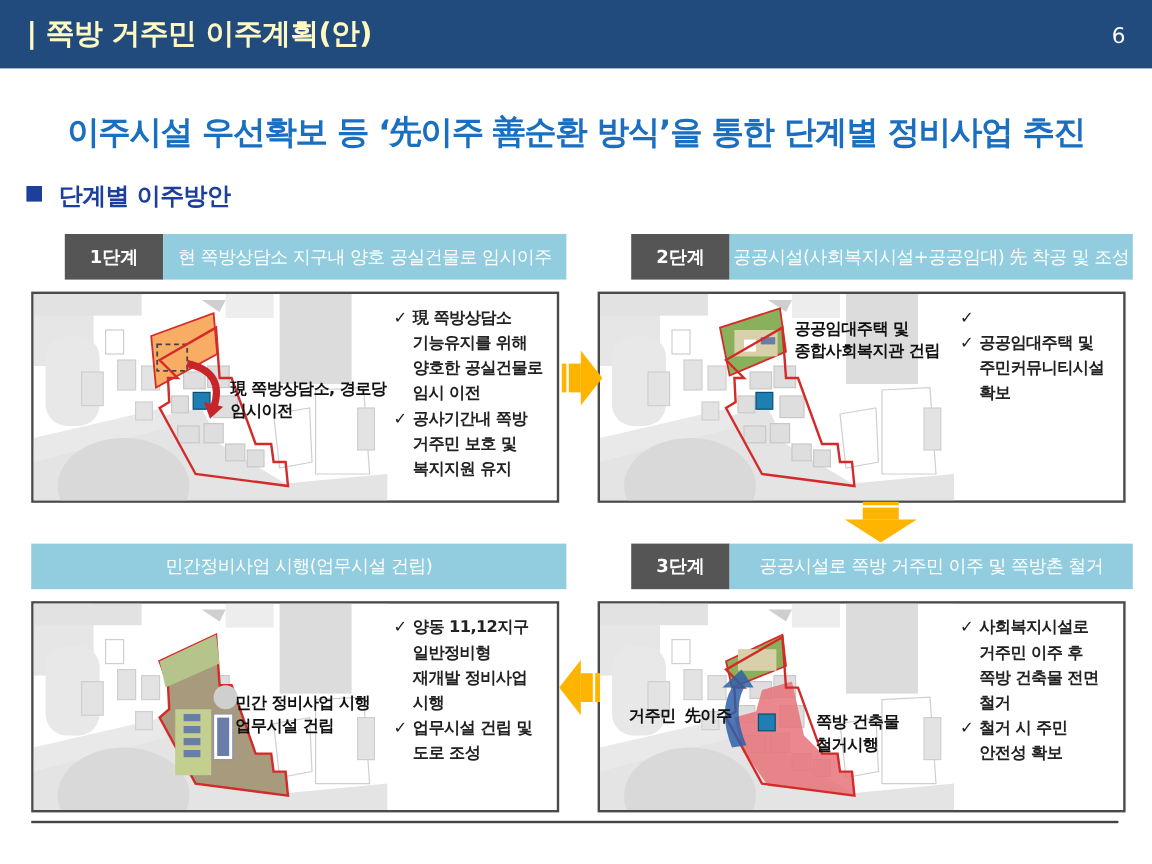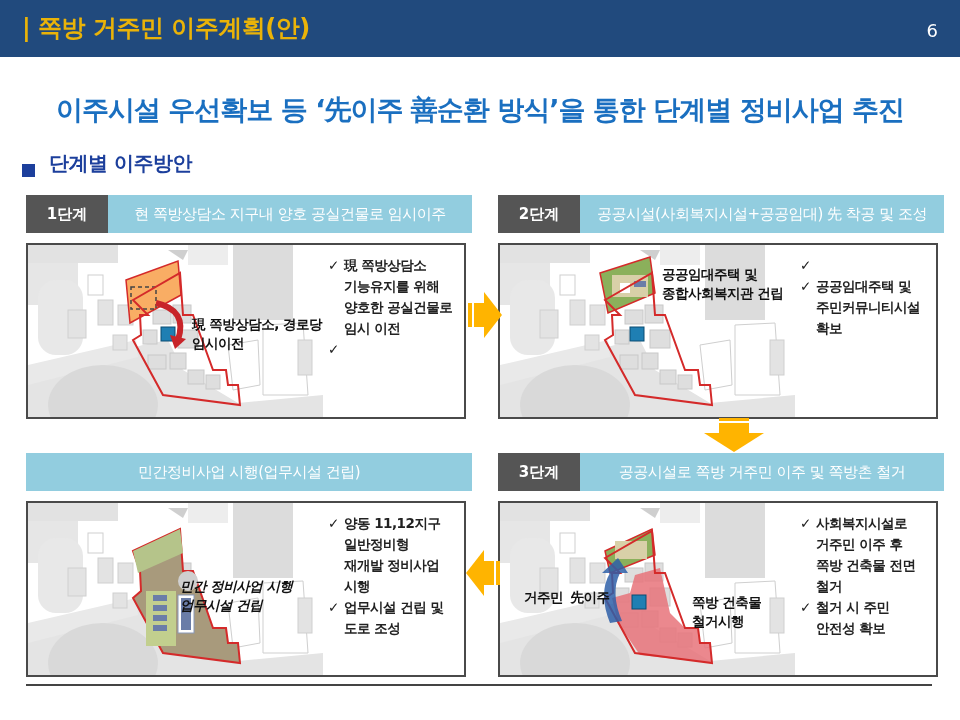--- a/index.html
+++ b/index.html
@@ -1,31 +1,31 @@
 <!DOCTYPE html>
 <html><head>
   <meta charset="utf-8">
   <style>
     * { box-sizing: border-box; margin: 0; padding: 0; }
     html, body { width: 960px; height: 720px; background: #ffffff; overflow: hidden; }
     body { font-family: "DejaVu Sans", "Liberation Sans", sans-serif; position: relative; }
 
     .header { position: absolute; left: 0; top: 0; width: 960px; height: 57px; background: #214a7d; }
-    .header .title { position: absolute; left: 22px; top: 12px; color: #eab308; font-size: 24px; font-weight: bold; letter-spacing: -0.5px; }
+    .header .title { position: absolute; left: 22px; top: 12px; color: #fef9c3; font-size: 24px; font-weight: bold; letter-spacing: -0.5px; }
     .header .page-num { position: absolute; right: 22px; top: 20px; color: #fff; font-size: 18px; }
 
     .headline { position: absolute; left: 0; top: 92px; width: 960px; text-align: center; color: #1a6fc0; font-size: 27px; font-weight: bold; letter-spacing: -1px; }
 
-    .section { position: absolute; left: 22px; top: 150px; display: flex; align-items: flex-end; }
+    .section { position: absolute; left: 22px; top: 150px; display: flex; align-items: flex-start; }
     .section .bullet { width: 13px; height: 13px; background: #1c3f9c; margin-right: 14px; margin-top: 5px; }
     .section .label { color: #1c3f9c; font-size: 20px; font-weight: bold; letter-spacing: -0.5px; }
 
     .stage { position: absolute; width: 446px; }
     .stage-head { position: absolute; left: 0; top: 0; width: 446px; height: 38px; display: flex; }
-    .stage-num { width: 82px; height: 38px; background: #555555; color: #fff; font-size: 15px; font-weight: bold; display: flex; align-items: center; justify-content: center; }
+    .stage-num { width: 82px; height: 38px; background: #555555; color: #fff; font-size: 15px; font-weight: bold; display: flex; align-items: center; justify-content: center; margin-left: 28px; }
     .stage-title { flex: 1; height: 38px; background: #92cddf; color: #ffffff; font-size: 15px; display: flex; align-items: center; justify-content: center; letter-spacing: -0.5px; }
 
     .panel { position: absolute; left: 0; top: 48px; width: 440px; height: 176px; border: 2px solid #4a4a4a; background: #fff; overflow: hidden; }
     .map { position: absolute; left: 0; top: 0; width: 295px; height: 172px; }
     .bullets { position: absolute; left: 300px; top: 10px; width: 136px; }
     .bullets .item { display: flex; font-size: 13.5px; color: #222; line-height: 21px; font-weight: bold; letter-spacing: -0.5px; }
     .bullets .check { width: 16px; flex-shrink: 0; font-weight: normal; }
     .bullets .txt { white-space: pre-line; }
 
     .map-label { position: absolute; font-size: 13.5px; color: #111; font-weight: bold; white-space: pre-line; line-height: 19px; letter-spacing: -0.5px; }
@@ -106,20 +106,23 @@
     <div class="bullets">
       <div class="item">
           <span class="check">✓</span>
           <span class="txt">現 쪽방상담소
 기능유지를 위해
 양호한 공실건물로
 임시 이전</span>
         </div>
       <div class="item">
           <span class="check">✓</span>
+          <span class="txt">공사기간내 쪽방
+거주민 보호 및
+복지지원 유지</span>
         </div>
     </div>
   </div>
 </div>
 
 <div class="stage" style="left:498px; top:195px;">
   <div class="stage-head">
     <div class="stage-num">2단계</div>
     <div class="stage-title">공공시설(사회복지시설+공공임대) 先 착공 및 조성</div>
   </div>
@@ -160,21 +163,21 @@
       <path d="M105,48 L152,26 L155,50 L110,70 Z" fill="#b5c48a"></path>
       <rect x="118" y="88" width="30" height="55" fill="#c2cf8e"></rect>
       <rect x="125" y="92" width="14" height="6" fill="#6a7da8"></rect>
       <rect x="125" y="102" width="14" height="6" fill="#6a7da8"></rect>
       <rect x="125" y="112" width="14" height="6" fill="#6a7da8"></rect>
       <rect x="125" y="122" width="14" height="6" fill="#6a7da8"></rect>
       <rect x="150" y="92" width="16" height="38" fill="#ffffff" stroke="#8898b8"></rect>
       <rect x="153" y="95" width="10" height="32" fill="#6a7da8"></rect>
       <circle cx="160" cy="78" r="10" fill="#cfcfcf"></circle>
     </svg>
-    <div class="map-label" style="left:152px; top:74px;font-style:italic;">민간 정비사업 시행
+    <div class="map-label" style="left:168px; top:74px;">민간 정비사업 시행
 업무시설 건립</div>
     <div class="bullets">
       <div class="item">
           <span class="check">✓</span>
           <span class="txt">양동 11,12지구
 일반정비형
 재개발 정비사업
 시행</span>
         </div>
       <div class="item">
@@ -195,21 +198,21 @@
     <svg class="map" viewBox="0 0 295 172">
       <use href="#basemap"></use>
       <path d="M105,48 L152,26 L155,52 L110,70 Z" fill="#8bb05b" stroke="#d42a2a" stroke-width="1.5"></path>
       <rect x="115" y="38" width="32" height="18" fill="#d8d0a8"></rect>
       <path d="M135,72 L160,65 L170,110 L185,125 L198,125 L200,140 L210,140 L212,160 L140,152 L118,120 L112,95 L130,90 Z" fill="#e8737a" opacity="0.85"></path>
       <use href="#boundary"></use>
       <rect x="132" y="92" width="14" height="14" fill="#1f7fb3" stroke="#0a4d72"></rect>
       <path d="M110,120 Q98,90 110,70 L102,70 L118,55 L128,70 L120,70 Q110,90 122,118 Z" fill="#2e5fa8" opacity="0.85"></path>
     </svg>
     <div class="map-label" style="left:24px; top:86px;font-family:Liberation Mono, monospace;">거주민 先이주</div>
-    <div class="map-label" style="left:192px; top:90px;">쪽방 건축물
+    <div class="map-label" style="left:180px; top:90px;">쪽방 건축물
 철거시행</div>
     <div class="bullets">
       <div class="item">
           <span class="check">✓</span>
           <span class="txt">사회복지시설로
 거주민 이주 후
 쪽방 건축물 전면
 철거</span>
         </div>
       <div class="item">

